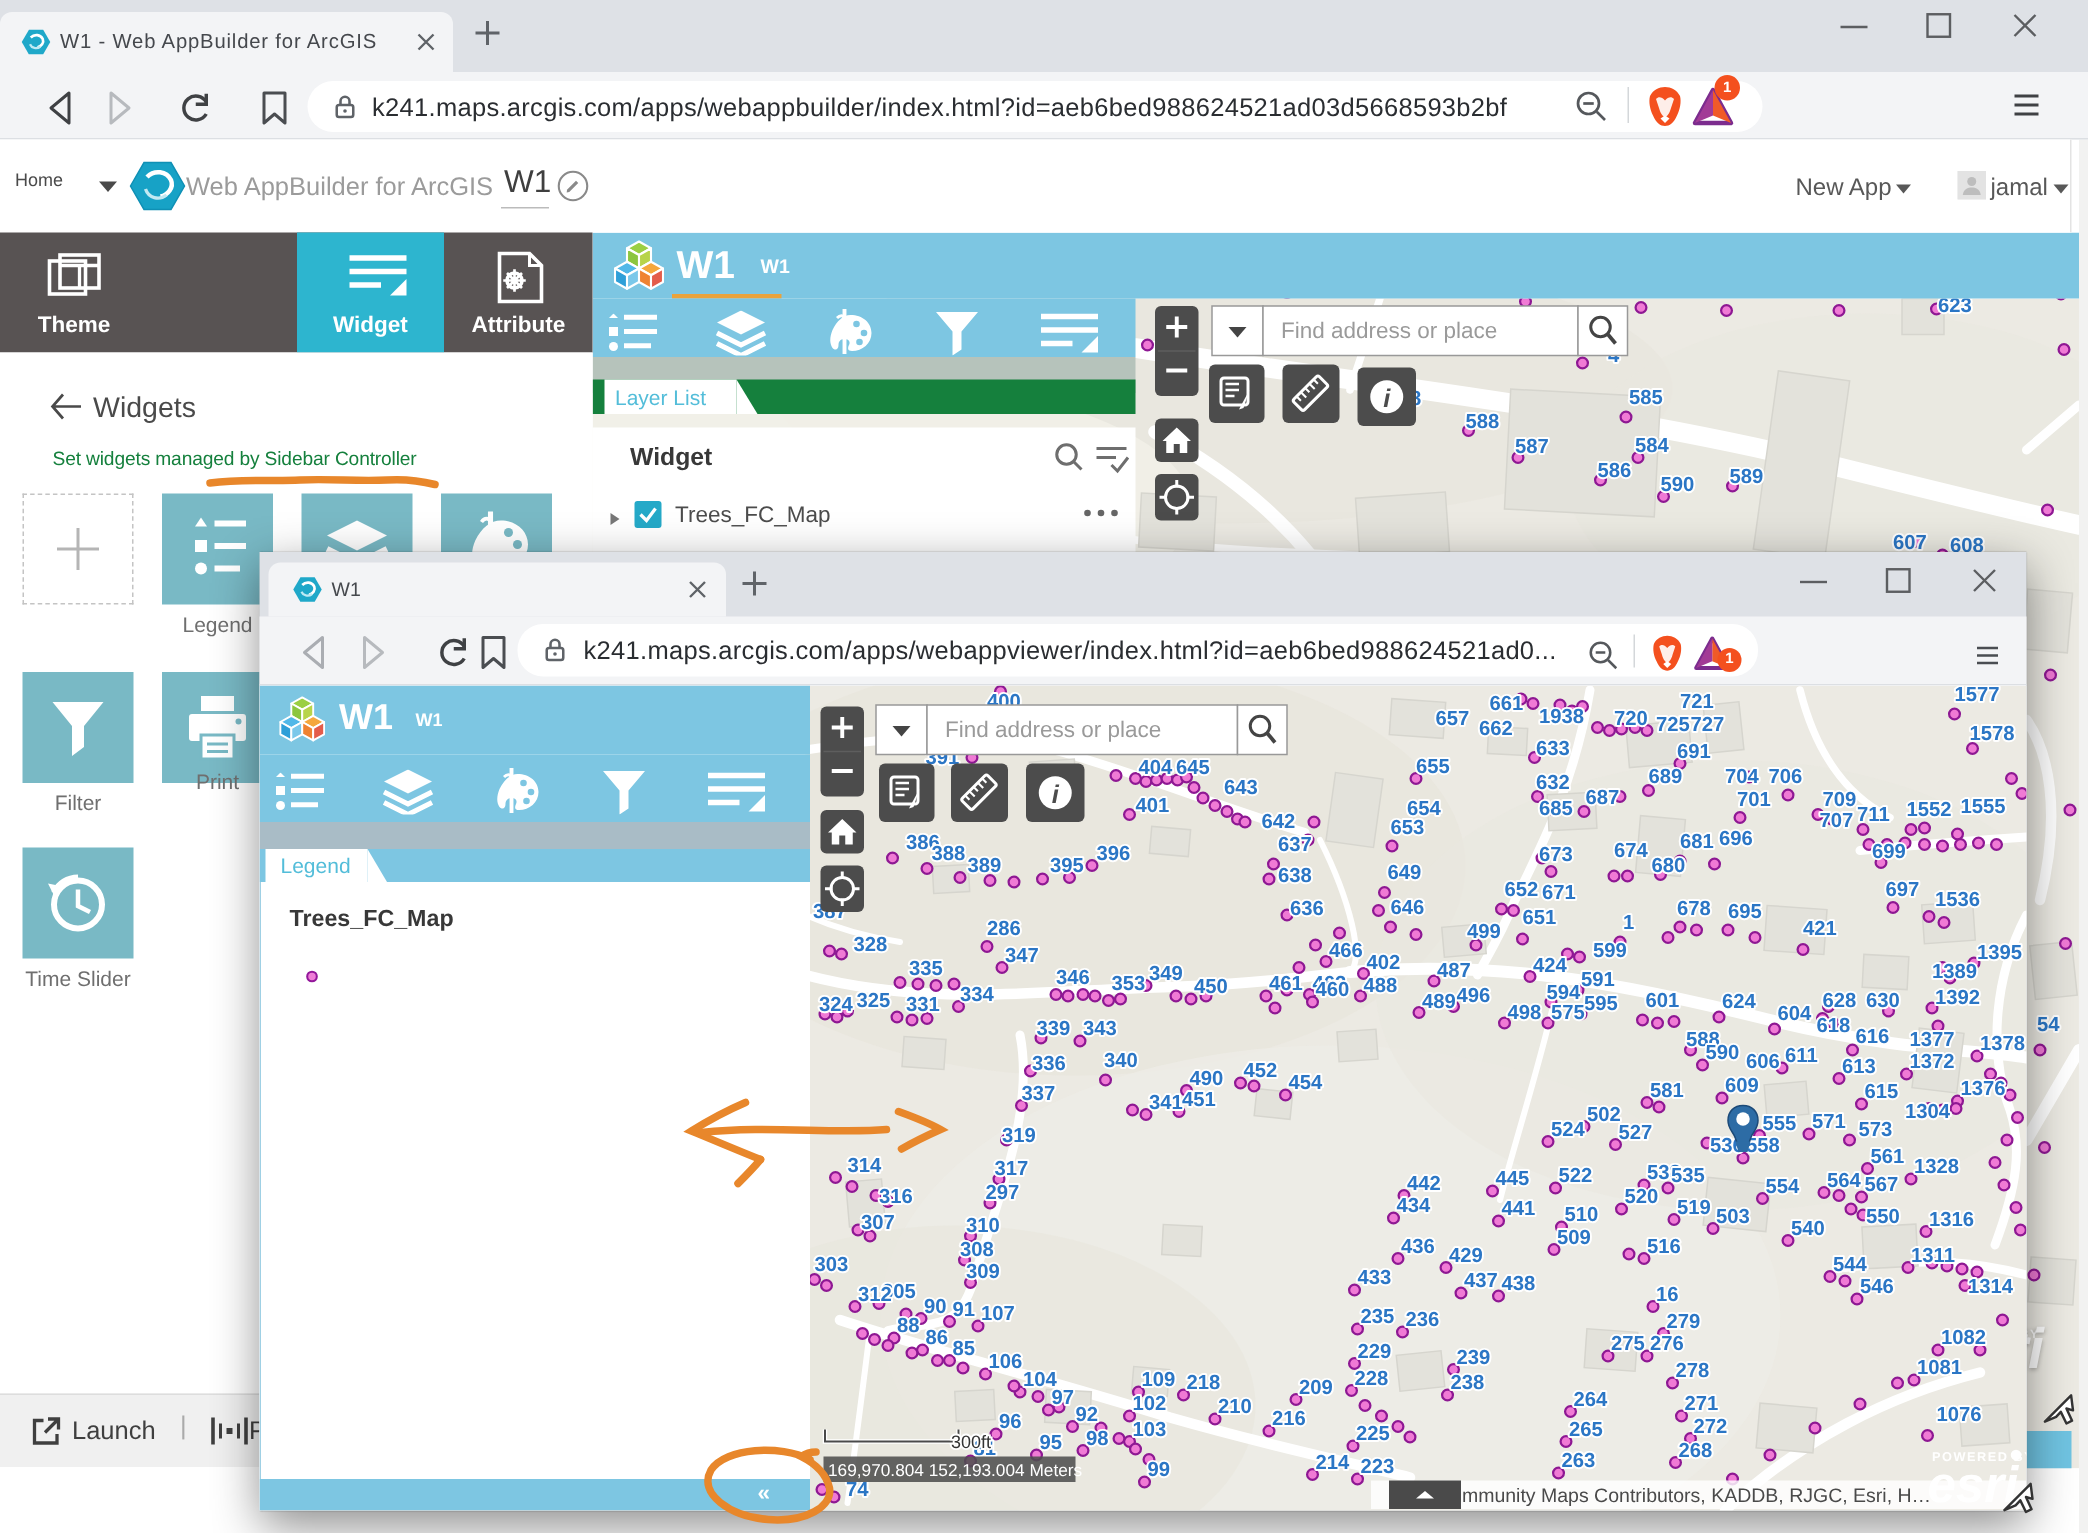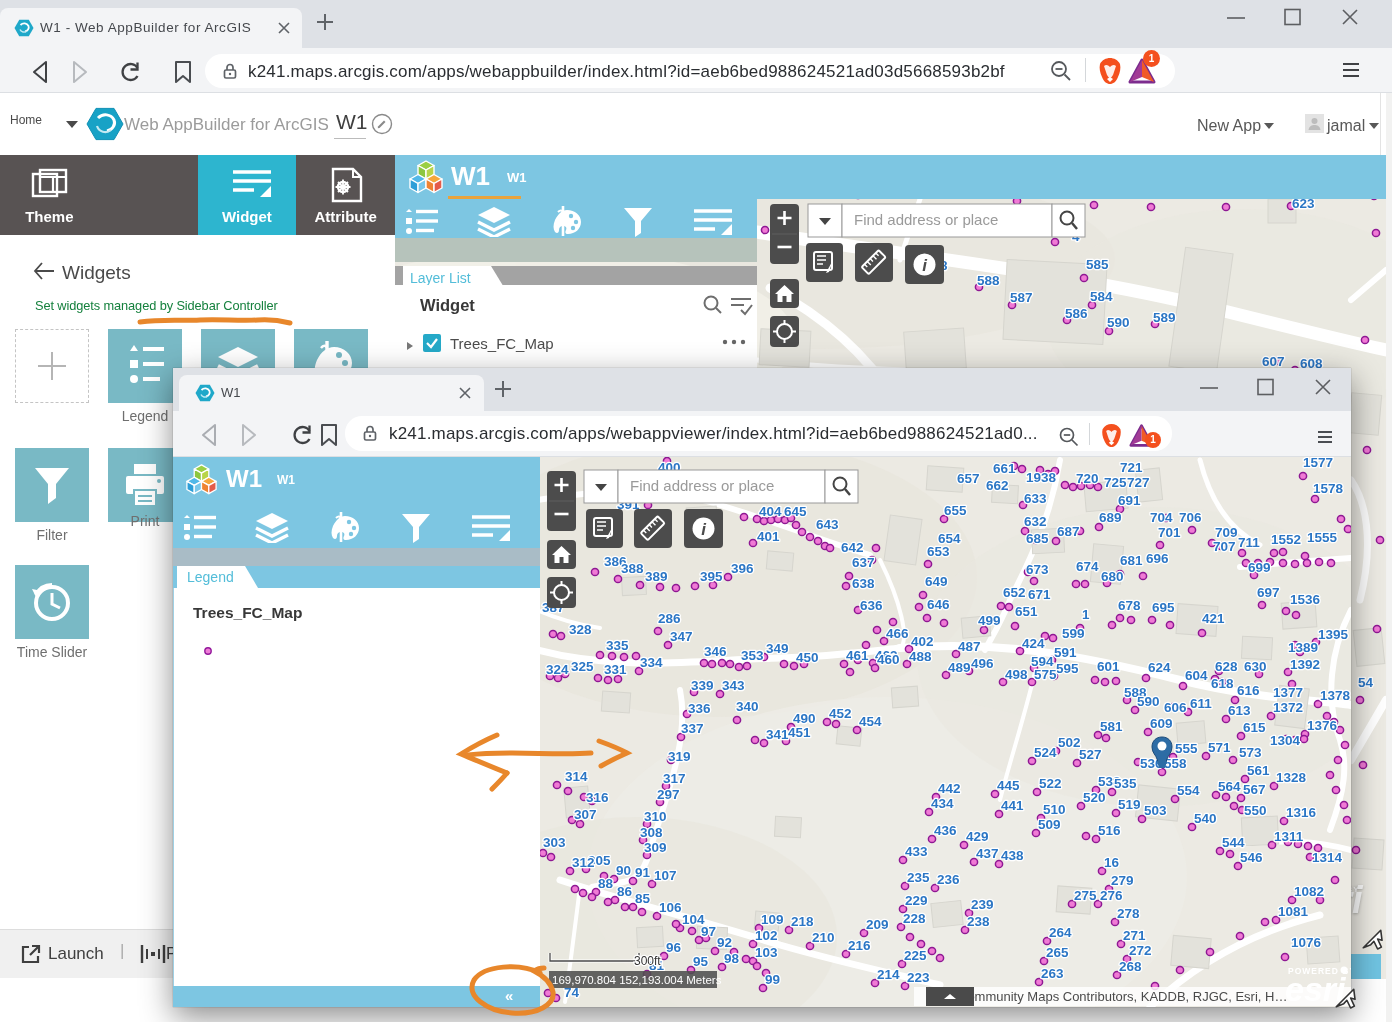--- a/index.html
+++ b/index.html
@@ -25,21 +25,21 @@
 #leftpanel{left:0;top:235px;width:395px;height:694px;background:#fff;}
 .tile{position:absolute;width:74px;height:74px;background:#79b9c5;}
 .tlabel{position:absolute;width:74px;text-align:center;font-size:14px;color:#6f6f6f;}
 
 #launchbar{left:0;top:929px;width:604px;height:49px;background:#f0f0f0;border-top:1px solid #ddd;}
 
 #oapp{left:395px;top:155px;width:991px;height:824px;overflow:hidden;}
 #oahead{position:absolute;left:0;top:0;width:991px;height:44px;background:#7dc6e2;}
 #oaicons{position:absolute;left:0;top:44px;width:362px;height:39px;background:#7dc6e2;}
 #ostrip{position:absolute;left:0;top:83px;width:362px;height:24px;background:#b6c3bb;}
-#otabrow{position:absolute;left:0;top:111px;width:362px;height:23px;background:#a3a3a3;}
+#otabrow{position:absolute;left:0;top:98px;width:362px;height:23px;background:#15803d;}
 #opanel{position:absolute;left:0;top:130px;width:362px;height:694px;background:#fff;}
 #rightsliver{left:1386px;top:93px;width:6px;height:929px;background:#f2f2f1;}
 
 #iwin{left:173px;top:368px;width:1178px;height:639px;background:#dee1e6;box-shadow:0 10px 30px rgba(0,0,0,0.45), 0 0 1px rgba(0,0,0,0.4);}
 #itab{position:absolute;left:6px;top:7px;width:305px;height:36px;background:#f3f4f6;border-radius:8px 8px 0 0;}
 #inav{position:absolute;left:0;top:43px;width:1178px;height:46px;background:#f3f4f6;border-bottom:1px solid #dcdfe3;}
 #ipill{position:absolute;left:172px;top:48px;width:827px;height:35px;background:#fff;border-radius:17px;}
 #iapp{position:absolute;left:0;top:89px;width:1178px;height:550px;background:#fff;overflow:hidden;}
 #iahead{position:absolute;left:0;top:0;width:367px;height:46px;background:#7dc6e2;}
 #iaicons{position:absolute;left:0;top:46px;width:367px;height:45px;background:#7dc6e2;}

